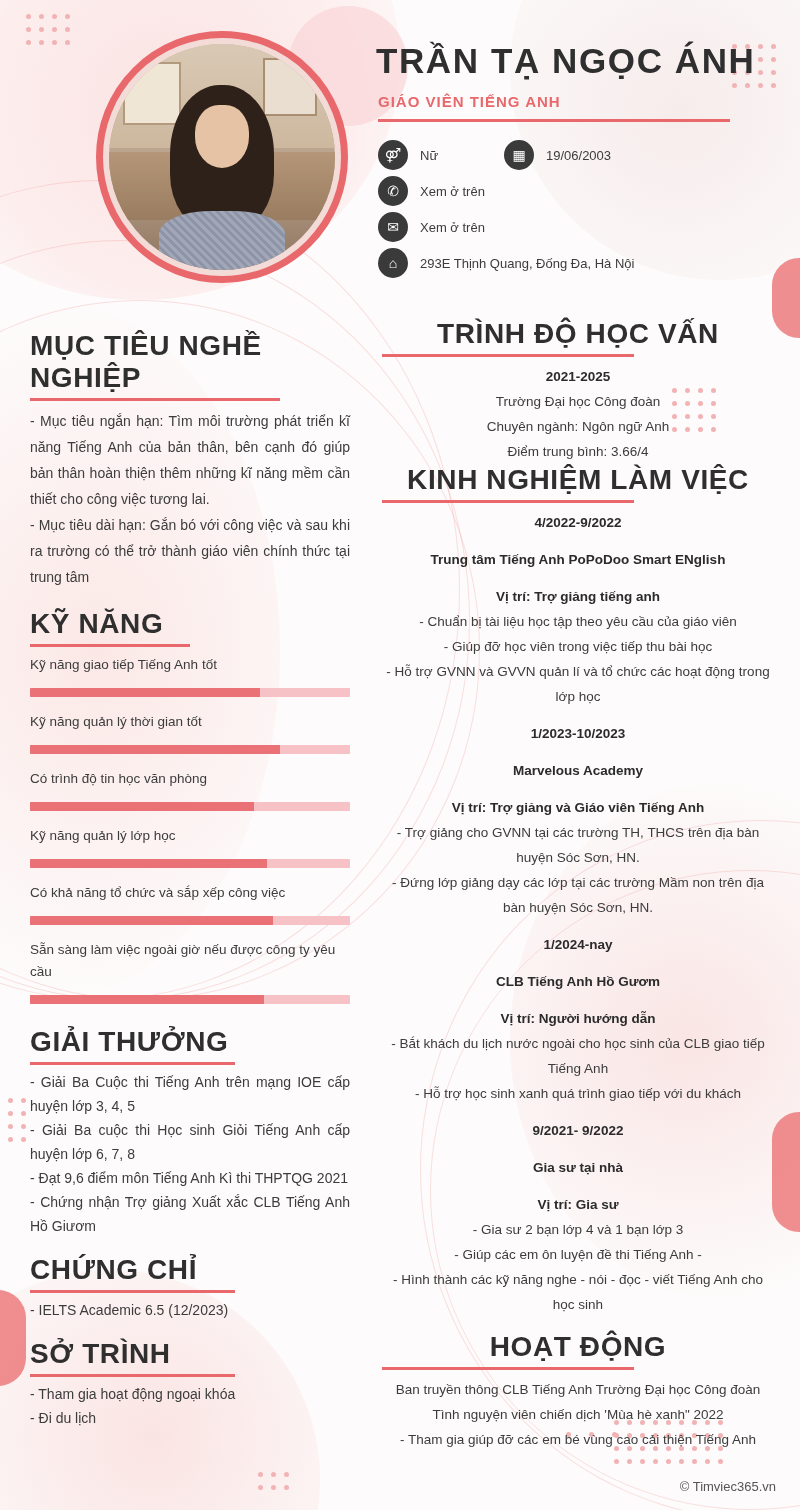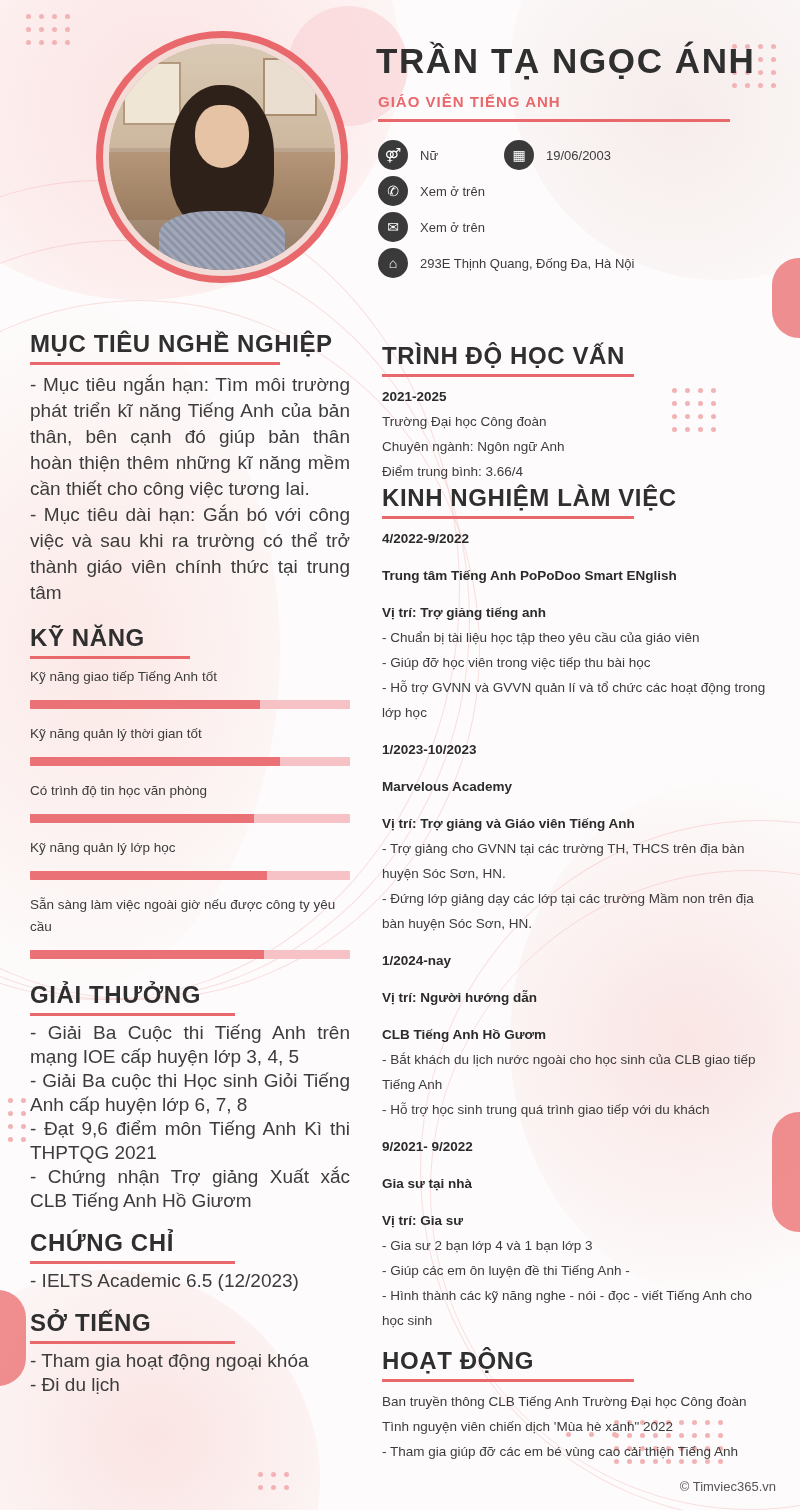--- a/index.html
+++ b/index.html
@@ -169,36 +169,36 @@
   .ic {
     width: 30px; height: 30px; border-radius: 50%;
     background: #3a3a3a; color: #fff;
     display: flex; align-items: center; justify-content: center;
     font-size: 14px; line-height: 1; flex: none;
   }
   .c-text { margin-left: 12px; font-size: 13px; color: #3c3c3c; }
 
   
   .col-left  { position: absolute; left: 30px;  top: 330px; width: 320px; }
-  .col-right { position: absolute; left: 382px; top: 342px; width: 392px; }
+  .col-right { position: absolute; left: 382px; top: 318px; width: 392px; text-align: center; }
 
   .sec-title {
-    font-size: 24px; font-weight: bold; color: #2f2f2f;
+    font-size: 28px; font-weight: bold; color: #2f2f2f;
     letter-spacing: .6px;
   }
   .sec-head { position: relative; margin-bottom: 12px; }
   .sec-head .bar {
     position: absolute; left: 0; bottom: -7px;
     height: 3px; background: #e8686c;
   }
   .sec-head.w1 .bar { width: 250px; }
   .sec-head.w2 .bar { width: 180px; }
 
   p.body, .body {
-    font-size: 19px; line-height: 26px; color: #3c3c3c;
+    font-size: 14px; line-height: 26px; color: #3c3c3c;
     text-align: justify;
   }
   .tight { line-height: 24px; }
 
   
   .skill { margin-top: 14px; }
   .skill-label { font-size: 13.5px; color: #3c3c3c; line-height: 22px; }
   .bar-track {
     margin-top: 12px;
     height: 9px; width: 100%; background: #f7c2c5; border-radius: 1px;
@@ -430,20 +430,26 @@
           <div class="bar-fill" style="width:70%"></div>
         </div>
     </div>
     <div class="skill">
       <div class="skill-label">Kỹ năng quản lý lớp học</div>
       <div class="bar-track">
           <div class="bar-fill" style="width:74%"></div>
         </div>
     </div>
     <div class="skill">
+      <div class="skill-label">Có khả năng tổ chức và sắp xếp công việc</div>
+      <div class="bar-track">
+          <div class="bar-fill" style="width:76%"></div>
+        </div>
+    </div>
+    <div class="skill">
       <div class="skill-label">Sẵn sàng làm việc ngoài giờ nếu được công ty yêu cầu</div>
       <div class="bar-track">
           <div class="bar-fill" style="width:73%"></div>
         </div>
     </div>
 
     <div class="sec-head" style="margin-top:22px">
       <div class="sec-title">GIẢI THƯỞNG</div>
       <div class="bar" style="width:205px"></div>
     </div>
@@ -452,21 +458,21 @@
     <div class="body tight">- Đạt 9,6 điểm môn Tiếng Anh Kì thi THPTQG 2021</div>
     <div class="body tight">- Chứng nhận Trợ giảng Xuất xắc CLB Tiếng Anh Hồ Giươm</div>
 
     <div class="sec-head" style="margin-top:16px">
       <div class="sec-title">CHỨNG CHỈ</div>
       <div class="bar" style="width:205px"></div>
     </div>
     <div class="body tight" style="margin-top:12px">- IELTS Academic 6.5 (12/2023)</div>
 
     <div class="sec-head" style="margin-top:16px">
-      <div class="sec-title">SỞ TIẾNG</div>
+      <div class="sec-title">SỞ TRÌNH</div>
       <div class="bar" style="width:205px"></div>
     </div>
     <div class="body tight" style="margin-top:12px">- Tham gia hoạt động ngoại khóa</div>
     <div class="body tight">- Đi du lịch</div>
   </div>
 
   <div class="col-right">
 
     <div class="sec-head">
       <div class="sec-title">TRÌNH ĐỘ HỌC VẤN</div>
@@ -494,24 +500,24 @@
     <div class="blk">
       <div class="line bold">1/2023-10/2023</div>
       <div class="line bold">Marvelous Academy</div>
       <div class="line bold">Vị trí: Trợ giảng và Giáo viên Tiếng Anh</div>
       <div class="line">- Trợ giảng cho GVNN tại các trường TH, THCS trên địa bàn huyện Sóc Sơn, HN.</div>
       <div class="line">- Đứng lớp giảng dạy các lớp tại các trường Mầm non trên địa bàn huyện Sóc Sơn, HN.</div>
     </div>
 
     <div class="blk">
       <div class="line bold">1/2024-nay</div>
+      <div class="line bold">CLB Tiếng Anh Hồ Gươm</div>
       <div class="line bold">Vị trí: Người hướng dẫn</div>
-      <div class="line bold">CLB Tiếng Anh Hồ Gươm</div>
       <div class="line">- Bắt khách du lịch nước ngoài cho học sinh của CLB giao tiếp Tiếng Anh</div>
-      <div class="line">- Hỗ trợ học sinh trung quá trình giao tiếp với du khách</div>
+      <div class="line">- Hỗ trợ học sinh xanh quá trình giao tiếp với du khách</div>
     </div>
 
     <div class="blk">
       <div class="line bold">9/2021- 9/2022</div>
       <div class="line bold">Gia sư tại nhà</div>
       <div class="line bold">Vị trí: Gia sư</div>
       <div class="line">- Gia sư 2 bạn lớp 4 và 1 bạn lớp 3</div>
       <div class="line">- Giúp các em ôn luyện đề thi Tiếng Anh -</div>
       <div class="line">- Hình thành các kỹ năng nghe - nói - đọc - viết Tiếng Anh cho học sinh</div>
     </div>

